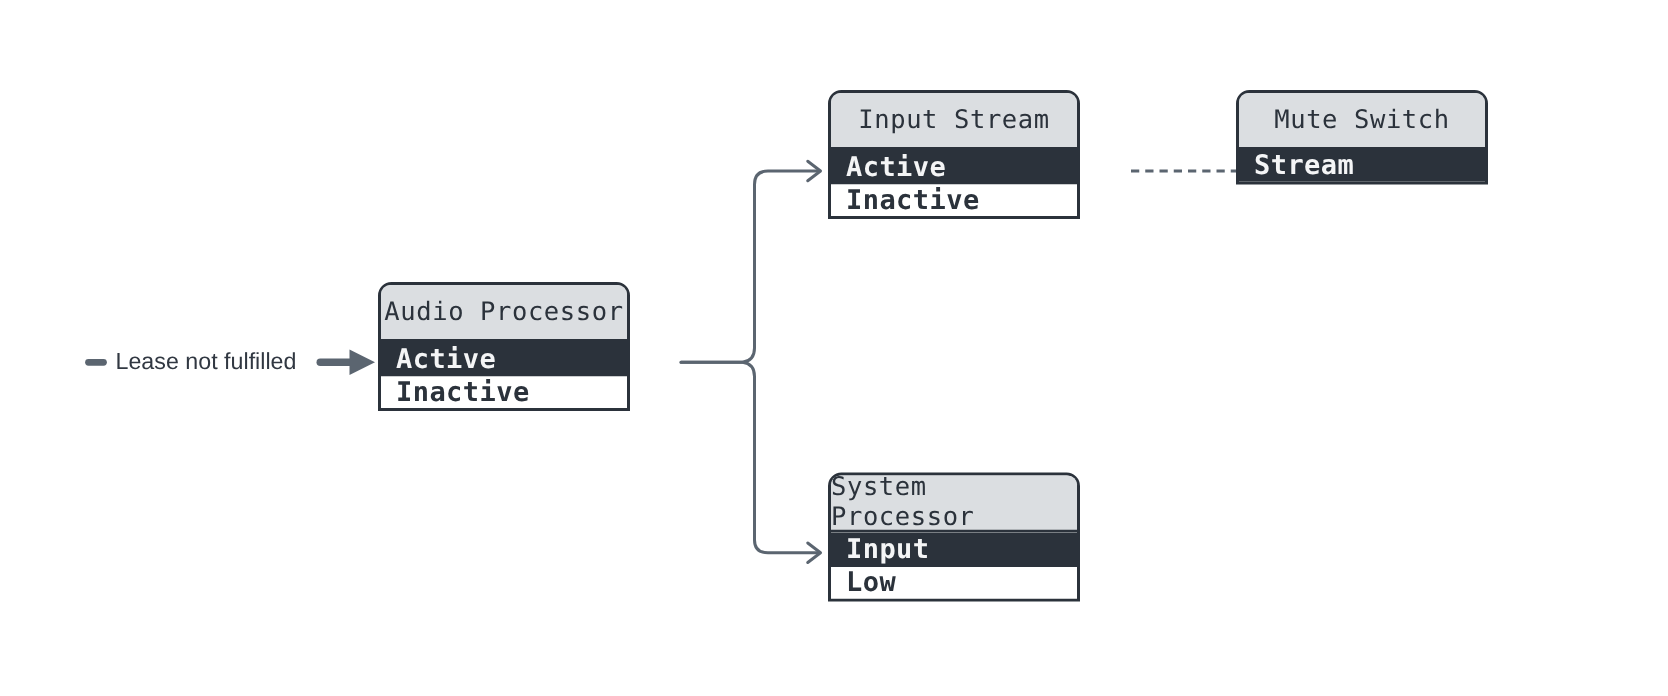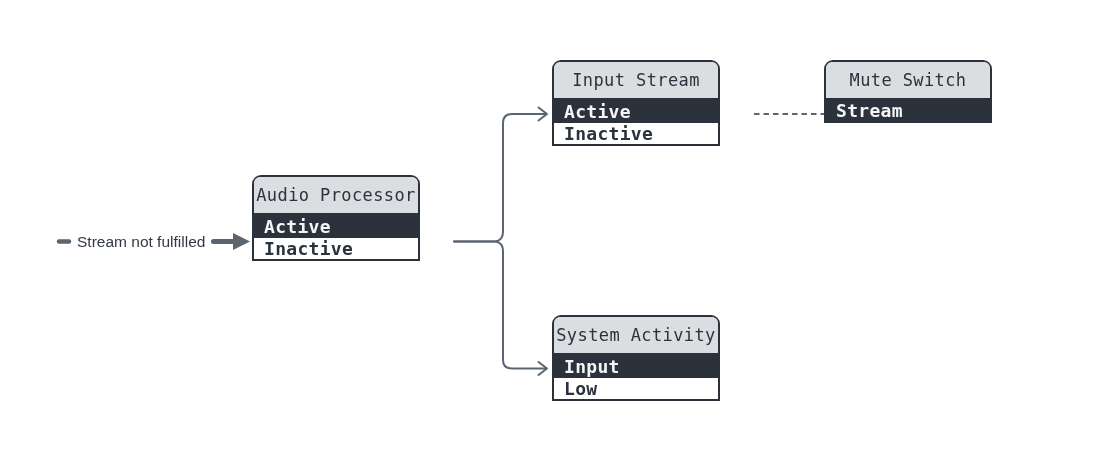--- a/index.html
+++ b/index.html
@@ -51,21 +51,21 @@
     font-weight:bold;
     letter-spacing:0.3px;
     background:#ffffff;
     color:var(--row-light-text);
   }
   .row:last-child{height:21px;}
   .row.dark{
     background:var(--dark);
     color:var(--row-dark-text);
   }
-  #node-audio-processor{left:252px;top:175px;}
+  #node-audio-processor{left:252px;top:188px;}
   #node-input-stream{left:552px;top:60px;}
   #node-mute-switch{left:824px;top:60px;}
   #node-system-activity{left:552px;top:315px;}
   .annotation-label{
     position:absolute;
     left:77px;top:231px;height:22px;
     display:flex;align-items:center;
     font-family:"Liberation Sans", sans-serif;
     font-size:15.5px;
     color:#313842;
@@ -87,38 +87,38 @@
 
     <path class="conn dashed" d="M754 114 H841"></path>
     <path class="conn" d="M840 107.5 L848.5 114 L840 120.5"></path>
 
     <path class="ann-shape" stroke-width="4.5" d="M59 241.5 H69"></path>
 
     <path class="ann-shape" stroke-width="5" d="M213.5 241.5 H234"></path>
     <path class="ann-fill" d="M233 233 L250 241.5 L233 250 Z"></path>
   </svg>
 
-  <div class="annotation-label">Stream not fulfilled</div>
+  <div class="annotation-label">Lease not fulfilled</div>
 
   <div class="node" id="node-audio-processor">
     <div class="node-title">Audio Processor</div>
     <div class="row dark">Active</div>
     <div class="row">Inactive</div>
   </div>
 
   <div class="node" id="node-input-stream">
     <div class="node-title">Input Stream</div>
     <div class="row dark">Active</div>
     <div class="row">Inactive</div>
   </div>
 
   <div class="node" id="node-mute-switch">
     <div class="node-title">Mute Switch</div>
     <div class="row dark">Stream</div>
   </div>
 
   <div class="node" id="node-system-activity">
-    <div class="node-title">System Activity</div>
+    <div class="node-title">System Processor</div>
     <div class="row dark">Input</div>
     <div class="row">Low</div>
   </div>
 
 </div>
 
 </body></html>

